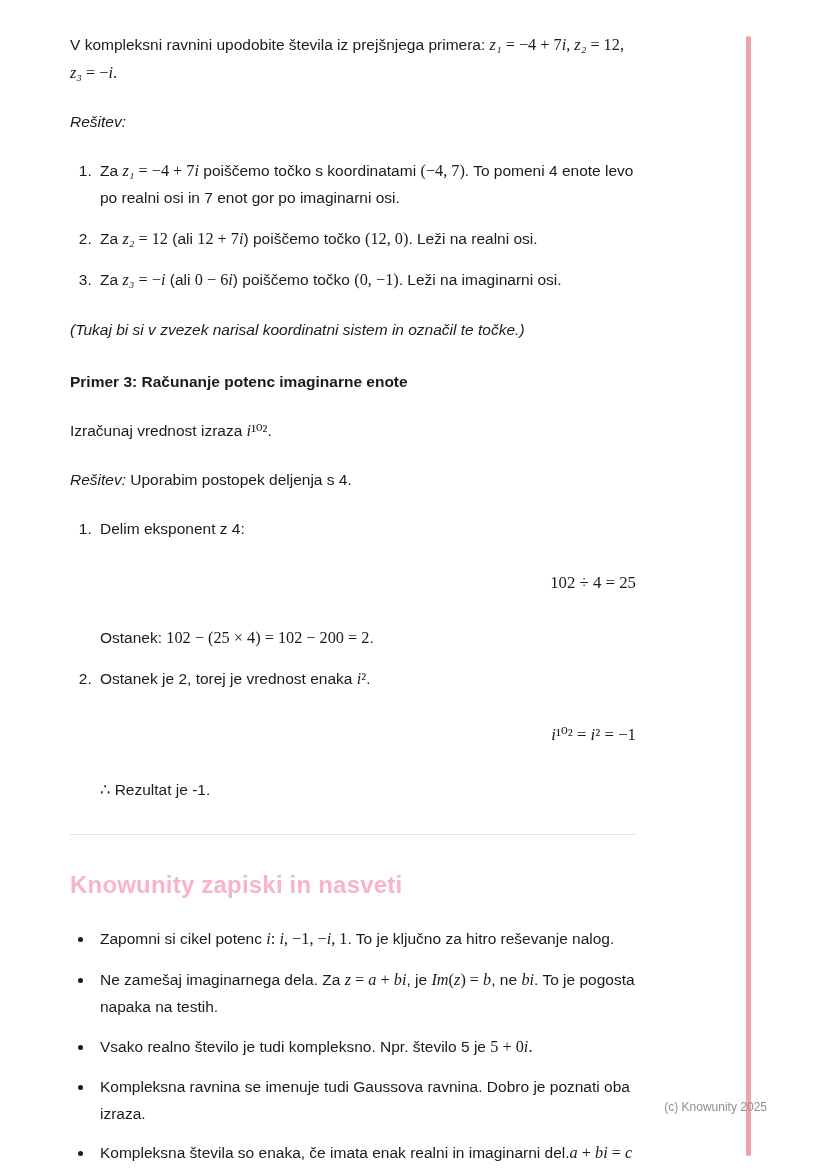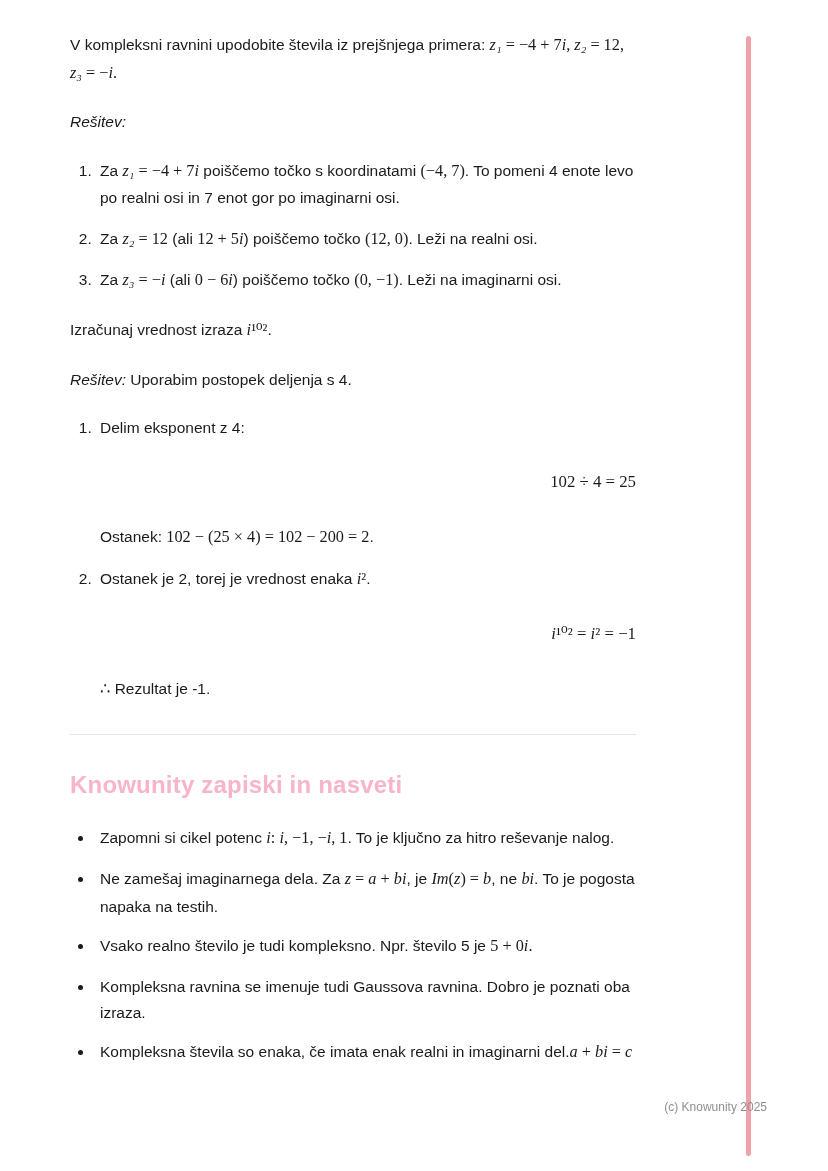--- a/index.html
+++ b/index.html
@@ -109,25 +109,27 @@
   <div class="accent-bar"></div>
 
   <main class="content">
 
     <p class="para"><span>V kompleksni ravnini upodobite števila iz prejšnjega primera: </span><span class="seg-m">z₁</span><span class="seg-mn"> = −4 + 7</span><span class="seg-m">i</span><span class="seg-mn">, </span><span class="seg-m">z₂</span><span class="seg-mn"> = 12</span><span class="seg-mn">, </span><span class="seg-m">z₃</span><span class="seg-mn"> = −</span><span class="seg-m">i</span><span class="seg-mn">.</span></p>
 
     <p class="para"><span class="seg-i">Rešitev:</span></p>
 
     <ol class="num-list">
       <li><span>Za </span><span class="seg-m">z₁</span><span class="seg-mn"> = −4 + 7</span><span class="seg-m">i</span><span> poiščemo točko s koordinatami </span><span class="seg-mn">(−4, 7)</span><span>. To pomeni 4 enote levo po realni osi in 7 enot gor po imaginarni osi.</span></li>
-      <li><span>Za </span><span class="seg-m">z₂</span><span class="seg-mn"> = 12</span><span> (ali </span><span class="seg-mn">12 + 5</span><span class="seg-m">i</span><span>) poiščemo točko </span><span class="seg-mn">(12, 0)</span><span>. Leži na realni osi.</span></li>
+      <li><span>Za </span><span class="seg-m">z₂</span><span class="seg-mn"> = 12</span><span> (ali </span><span class="seg-mn">12 + 7</span><span class="seg-m">i</span><span>) poiščemo točko </span><span class="seg-mn">(12, 0)</span><span>. Leži na realni osi.</span></li>
       <li><span>Za </span><span class="seg-m">z₃</span><span class="seg-mn"> = −</span><span class="seg-m">i</span><span> (ali </span><span class="seg-mn">0 − 6</span><span class="seg-m">i</span><span>) poiščemo točko </span><span class="seg-mn">(0, −1)</span><span>. Leži na imaginarni osi.</span></li>
     </ol>
 
+    <p class="para"><span class="seg-i">(Tukaj bi si v zvezek narisal koordinatni sistem in označil te točke.)</span></p>
 
+    <h3 class="subheading">Primer 3: Računanje potenc imaginarne enote</h3>
 
     <p class="para"><span>Izračunaj vrednost izraza </span><span class="seg-m">i</span><span class="seg-mn">¹⁰²</span><span>.</span></p>
 
     <p class="para"><span class="seg-i">Rešitev:</span><span> Uporabim postopek deljenja s 4.</span></p>
 
     <ol class="num-list">
       <li>
         <div><span>Delim eksponent z 4:</span></div>
         <div class="math-block"><span class="seg-mn">102 ÷ 4 = 25</span></div>
         <div><span>Ostanek: </span><span class="seg-mn">102 − (25 × 4) = 102 − 200 = 2</span><span>.</span></div>

